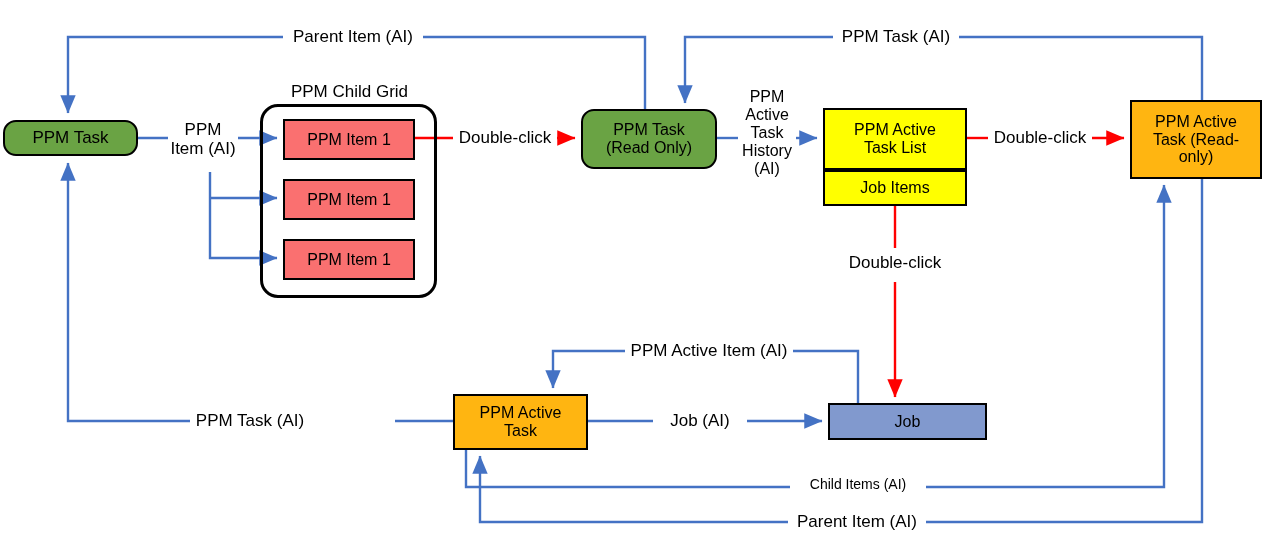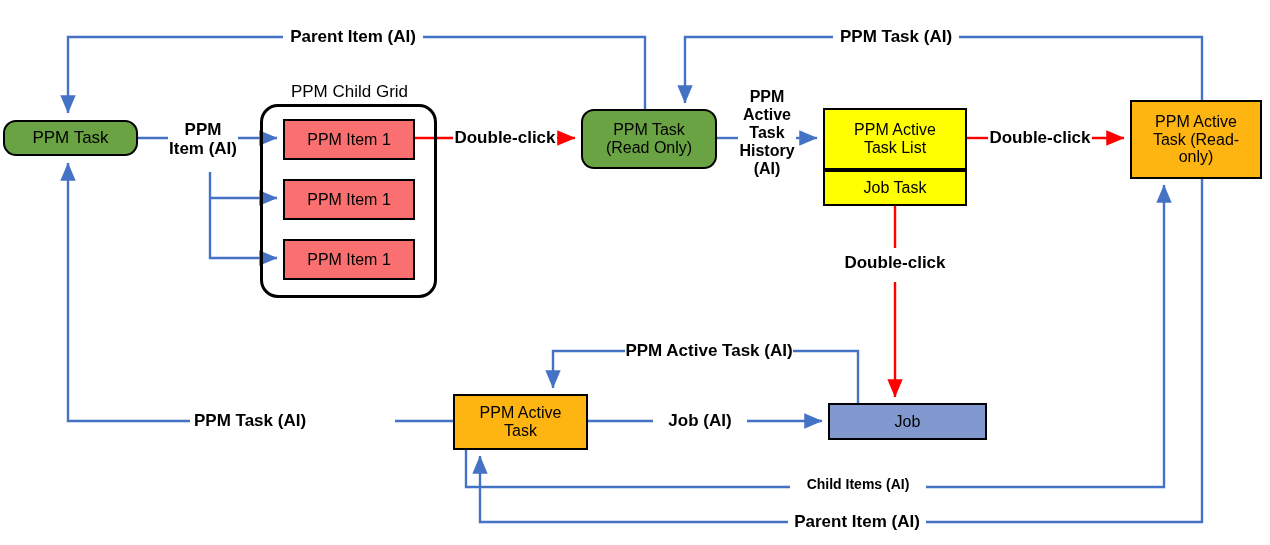--- a/index.html
+++ b/index.html
@@ -47,21 +47,20 @@
     border-radius: 18px;
     background: transparent;
   }
   .edge-label {
     position: absolute;
     color: #000000;
     text-align: center;
     line-height: 1.12;
     background: #ffffff;
     white-space: nowrap;
-    font-weight: bold;
   }
   .edge-label.wrap { white-space: normal; }
   .caption {
     position: absolute;
     color: #000000;
     text-align: center;
     background: #ffffff;
     white-space: nowrap;
   }
 </style>
@@ -144,21 +143,21 @@
 
   <div class="node green" style="left:581px; top:109px; width:136px; height:60px; font-size:16px;">
     <span class="ml">PPM Task<br>(Read Only)</span>
   </div>
 
   <div class="node yellow" style="left:823px; top:108px; width:144px; height:62px; font-size:16px;">
     <span class="ml">PPM Active<br>Task List</span>
   </div>
 
   <div class="node yellow" style="left:823px; top:170px; width:144px; height:36px; font-size:16px; border-top-width:2px;">
-    <span>Job Task</span>
+    <span>Job Items</span>
   </div>
 
   <div class="node orange" style="left:1130px; top:100px; width:132px; height:79px; font-size:16px;">
     <span class="ml">PPM Active<br>Task (Read-<br>only)</span>
   </div>
 
   <div class="node orange" style="left:453px; top:394px; width:135px; height:56px; font-size:16px;">
     <span class="ml">PPM Active<br>Task</span>
   </div>
 
@@ -173,21 +172,21 @@
   <div class="edge-label wrap ml" style="left:168px; top:120px; width:70px; font-size:17px;">PPM<br>Item (AI)</div>
 
   <div class="edge-label" style="left:453px; top:128px; width:104px; font-size:17px;">Double-click</div>
 
   <div class="edge-label wrap ml" style="left:738px; top:88px; width:58px; font-size:16px;">PPM<br>Active<br>Task<br>History<br>(AI)</div>
 
   <div class="edge-label" style="left:988px; top:128px; width:104px; font-size:17px;">Double-click</div>
 
   <div class="edge-label" style="left:843px; top:253px; width:104px; font-size:17px;">Double-click</div>
 
-  <div class="edge-label" style="left:625px; top:341px; width:168px; font-size:17px;">PPM Active Task (AI)</div>
+  <div class="edge-label" style="left:625px; top:341px; width:168px; font-size:17px;">PPM Active Item (AI)</div>
 
   <div class="edge-label" style="left:653px; top:411px; width:94px; font-size:17px;">Job (AI)</div>
 
   <div class="edge-label" style="left:190px; top:411px; width:120px; font-size:17px;">PPM Task (AI)</div>
 
   <div class="edge-label" style="left:790px; top:477px; width:136px; font-size:14px;text-align:center;">Child Items (AI)</div>
 
   <div class="edge-label" style="left:788px; top:512px; width:138px; font-size:17px;">Parent Item (AI)</div>
 
 </div>

